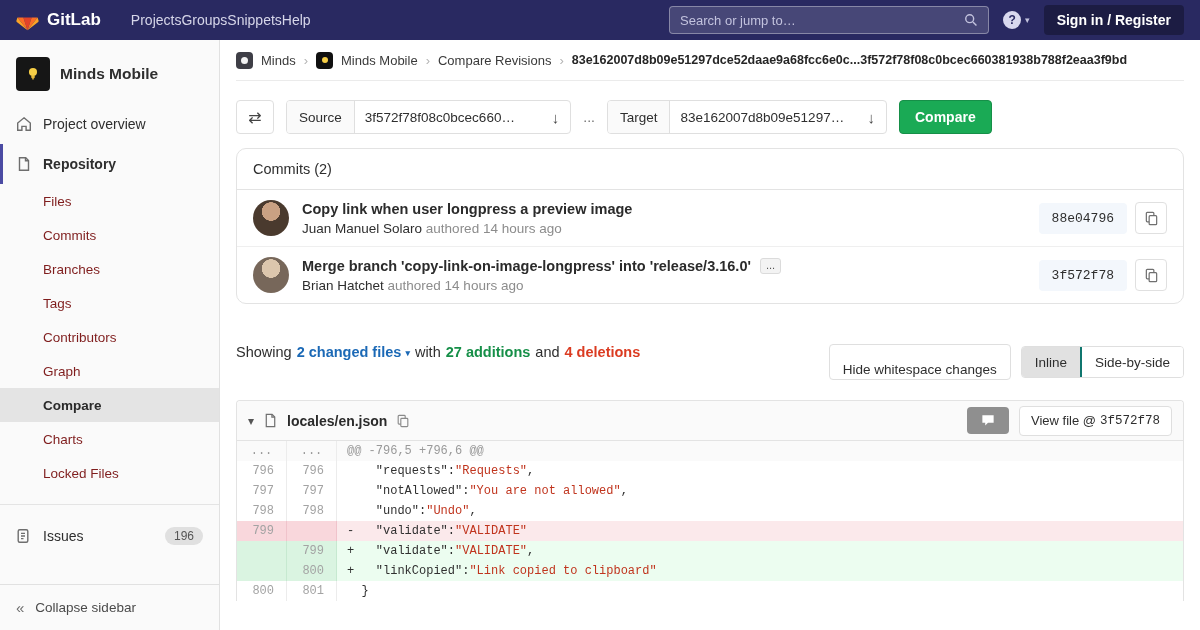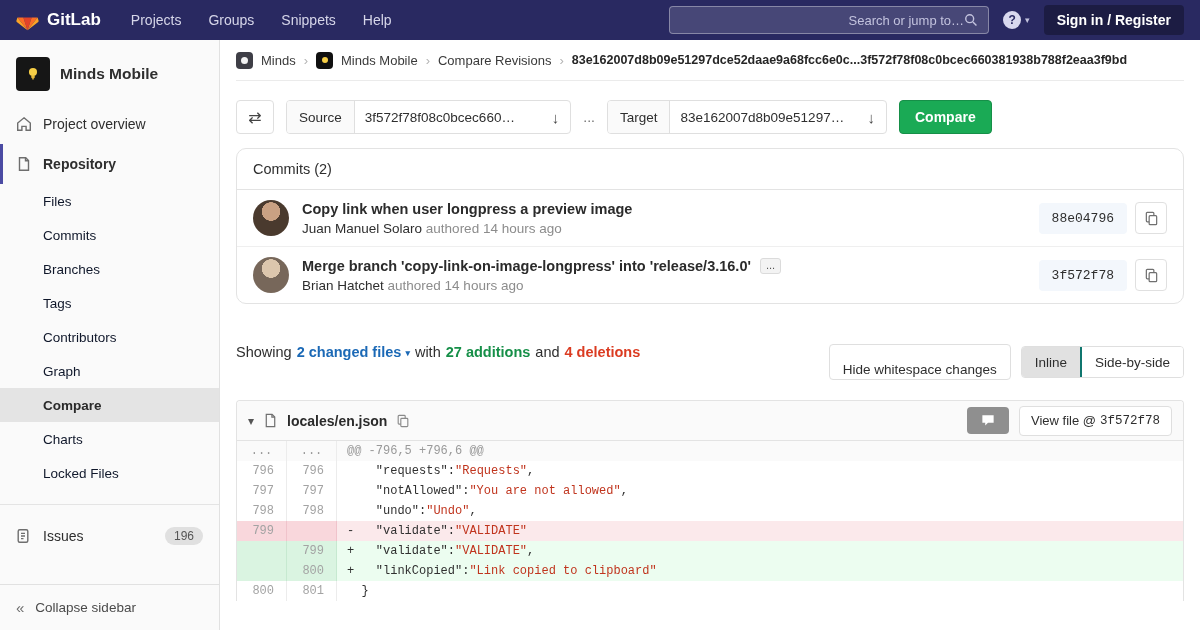--- a/index.html
+++ b/index.html
@@ -6,44 +6,44 @@
   body{width:1200px;height:630px;overflow:hidden;background:#fff;font-family:"Liberation Sans",sans-serif}
   button{font-family:inherit;cursor:pointer}
   a{text-decoration:none;cursor:pointer}
   .app{width:1200px;height:630px;display:flex;flex-direction:column}
 
   
   .navbar{height:40px;flex:none;background:#292961;display:flex;align-items:center;justify-content:space-between;padding:0 16px}
   .nav-left{display:flex;align-items:center}
   .brand{display:flex;align-items:center;gap:8px;margin-right:30px}
   .brand-text{color:#fff;font-size:17px;font-weight:bold}
-  .nav-links{display:flex;gap:27px}
+  .nav-links{display:flex;}
   .nav-link{color:#d6d6e9;font-size:14px}
   .nav-right{display:flex;align-items:center;gap:14px}
-  .search-box{width:320px;height:28px;background:rgba(255,255,255,.14);border:1px solid rgba(255,255,255,.35);border-radius:4px;display:flex;align-items:center;justify-content:flex-end;padding:0 10px;cursor:text}
+  .search-box{width:320px;height:28px;background:rgba(255,255,255,.14);border:1px solid rgba(255,255,255,.35);border-radius:4px;display:flex;align-items:center;justify-content:space-between;padding:0 10px;cursor:text}
   .search-placeholder{color:#c3c3de;font-size:13px}
   .help-group{display:flex;align-items:center;gap:4px;cursor:pointer}
   .help-circle{width:18px;height:18px;border-radius:50%;background:#d8d8ee;color:#292961;font-weight:bold;font-size:12px;display:flex;align-items:center;justify-content:center}
   .chev{color:#c3c3de;font-size:9px}
   .signin{background:rgba(0,0,0,.3);color:#fff;font-size:14px;font-weight:bold;padding:7px 13px;border-radius:4px}
 
   
   .layout{display:flex;flex:1;min-height:0}
 
   
   .sidebar{width:220px;flex:none;background:#fafafa;border-right:1px solid #e1e1e1;display:flex;flex-direction:column}
   .project-head{display:flex;align-items:center;gap:10px;padding:17px 16px 13px}
   .project-avatar{width:34px;height:34px;border-radius:4px;background:#161616;display:flex;align-items:center;justify-content:center;cursor:pointer}
   .project-name{font-weight:bold;font-size:15.5px;color:#2e2e2e;cursor:pointer}
   .side-nav{flex:1;min-height:0;overflow:hidden;display:flex;flex-direction:column}
   .side-item{display:flex;align-items:center;gap:11px;padding:12px 16px;color:#2e2e2e;font-size:14px;position:relative}
   .side-icon{width:16px;height:16px;color:#6e6e6e;flex:none;display:flex}
   .side-item.section-active{font-weight:bold}
   .side-item.section-active::before{content:"";position:absolute;left:0;top:0;bottom:0;width:3px;background:#4b4ba3}
-  .side-sub{display:block;padding:9.5px 16px 9.5px 43px;font-size:13.5px;color:#0f172a}
+  .side-sub{display:block;padding:9.5px 16px 9.5px 43px;font-size:13.5px;color:#7f1d1d}
   .side-sub.active{background:#e4e4e4;color:#2a2a2a;font-weight:bold}
   .side-divider{height:1px;background:#e4e4e4;margin:14px 0 10px}
   .badge{margin-left:auto;background:#e0e0e0;border-radius:10px;font-size:12px;padding:2px 9px;color:#555}
   .collapse-row{flex:none;height:46px;border-top:1px solid #e1e1e1;display:flex;align-items:center;gap:11px;padding:0 16px;color:#4a4a4a;font-size:13.5px;cursor:pointer}
   .collapse-icon{font-size:15px;color:#6e6e6e}
 
   
   .content{flex:1;min-width:0;padding:0 16px;overflow:hidden}
   .breadcrumbs{height:41px;display:flex;align-items:center;gap:8px;border-bottom:1px solid #ebebeb;font-size:13px;color:#3a3a3a;white-space:nowrap}
   .bc-avatar{width:17px;height:17px;border-radius:4px;flex:none;display:flex;align-items:center;justify-content:center;cursor:pointer}

